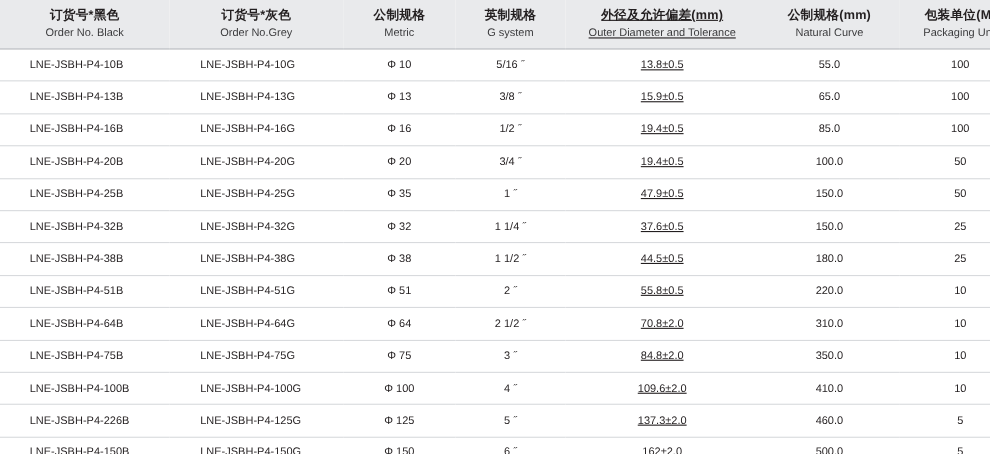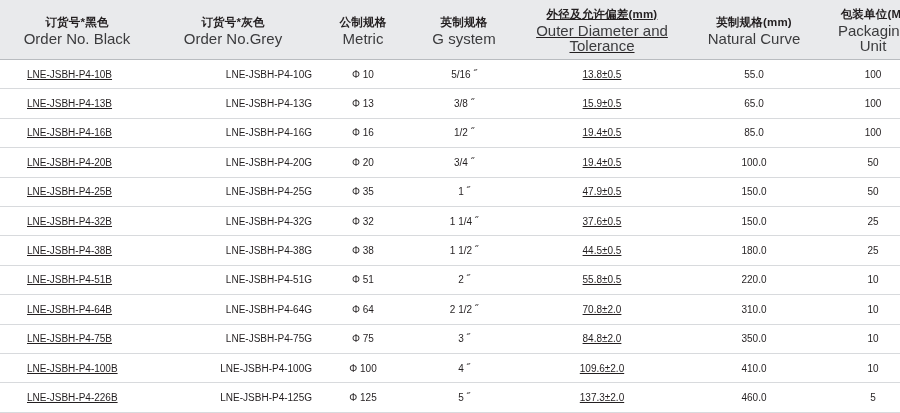--- a/index.html
+++ b/index.html
@@ -31,45 +31,44 @@
   .hdr-cn {
     display: block;
     font-size: 11.5px;
     font-weight: bold;
     color: #231f20;
     letter-spacing: 0.2px;
     line-height: 16px;
   }
   .hdr-en {
     display: block;
-    font-size: 15px;
+    font-size: 10px;
     color: #3b3b3d;
     line-height: 15px;
     margin-top: 1px;
     padding: 0 4px;
   }
   .spec-table td {
     font-size: 10px;
     color: #231f20;
     text-align: center;
     padding: 0;
     height: 28.4px;
     border-bottom: 1px solid #d8dadd;
     white-space: nowrap;
   }
   .spec-table tbody tr:last-child td {
     border-bottom: 1px solid #d8dadd;
   }
   td.col-order {
     text-align: left;
     padding-left: 27px;
-    text-decoration: underline;
   }
   td.col-order2 {
-    text-align: right;
+    text-align: left;
     padding-left: 28px;
   }
   .c0 { width: 150px; }
   .c1 { width: 154px; }
   .c2 { width: 98px; }
   .c3 { width: 96px; }
   .c4 { width: 172px; text-decoration: underline; }
   .c5 { width: 124px; }
   .c6 { width: 106px; }
 </style>
@@ -93,21 +92,21 @@
       </th>
       <th class="c3">
         <span class="hdr-cn">英制规格</span>
         <span class="hdr-en">G system</span>
       </th>
       <th class="c4">
         <span class="hdr-cn">外径及允许偏差(mm)</span>
         <span class="hdr-en">Outer Diameter and Tolerance</span>
       </th>
       <th class="c5">
-        <span class="hdr-cn">英制规格(mm)</span>
+        <span class="hdr-cn">公制规格(mm)</span>
         <span class="hdr-en">Natural Curve</span>
       </th>
       <th class="c6">
         <span class="hdr-cn">包装单位(M)</span>
         <span class="hdr-en">Packaging Unit</span>
       </th>
     </tr>
   </thead>
   <tbody id="table-body">
       <tr>

